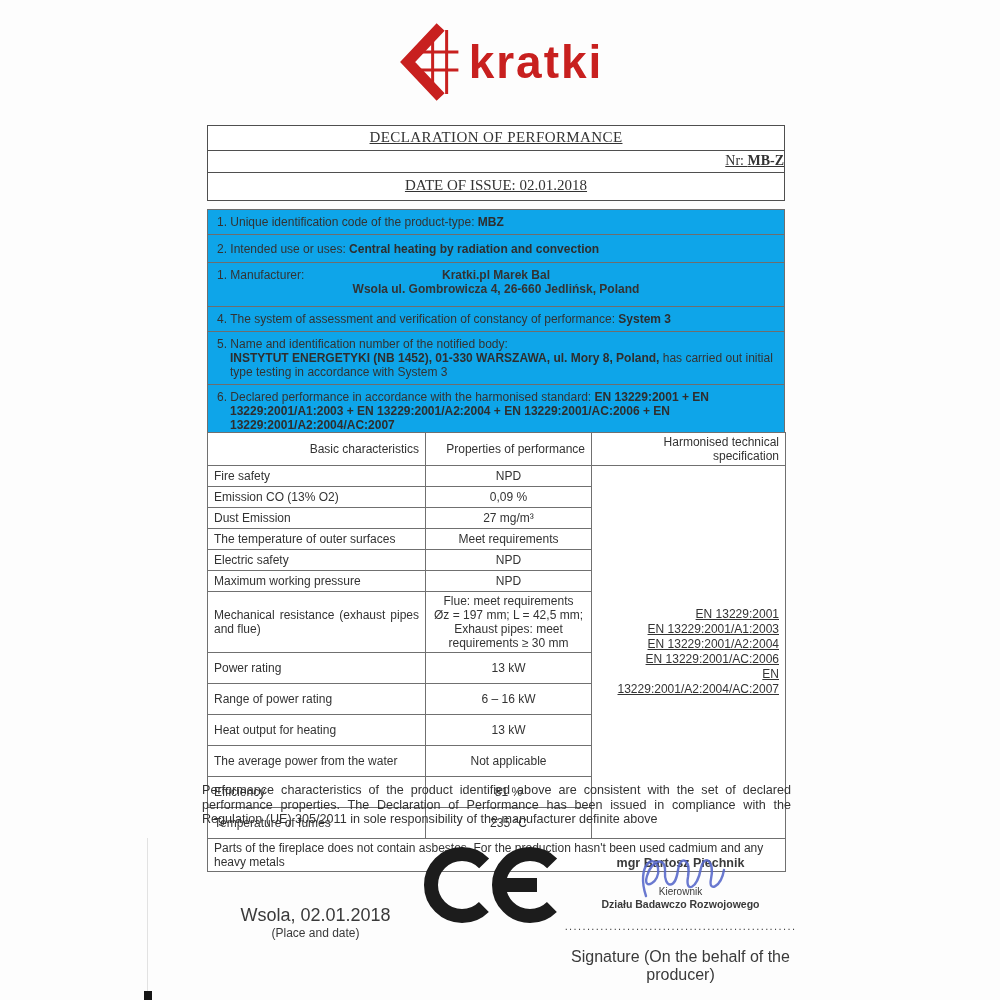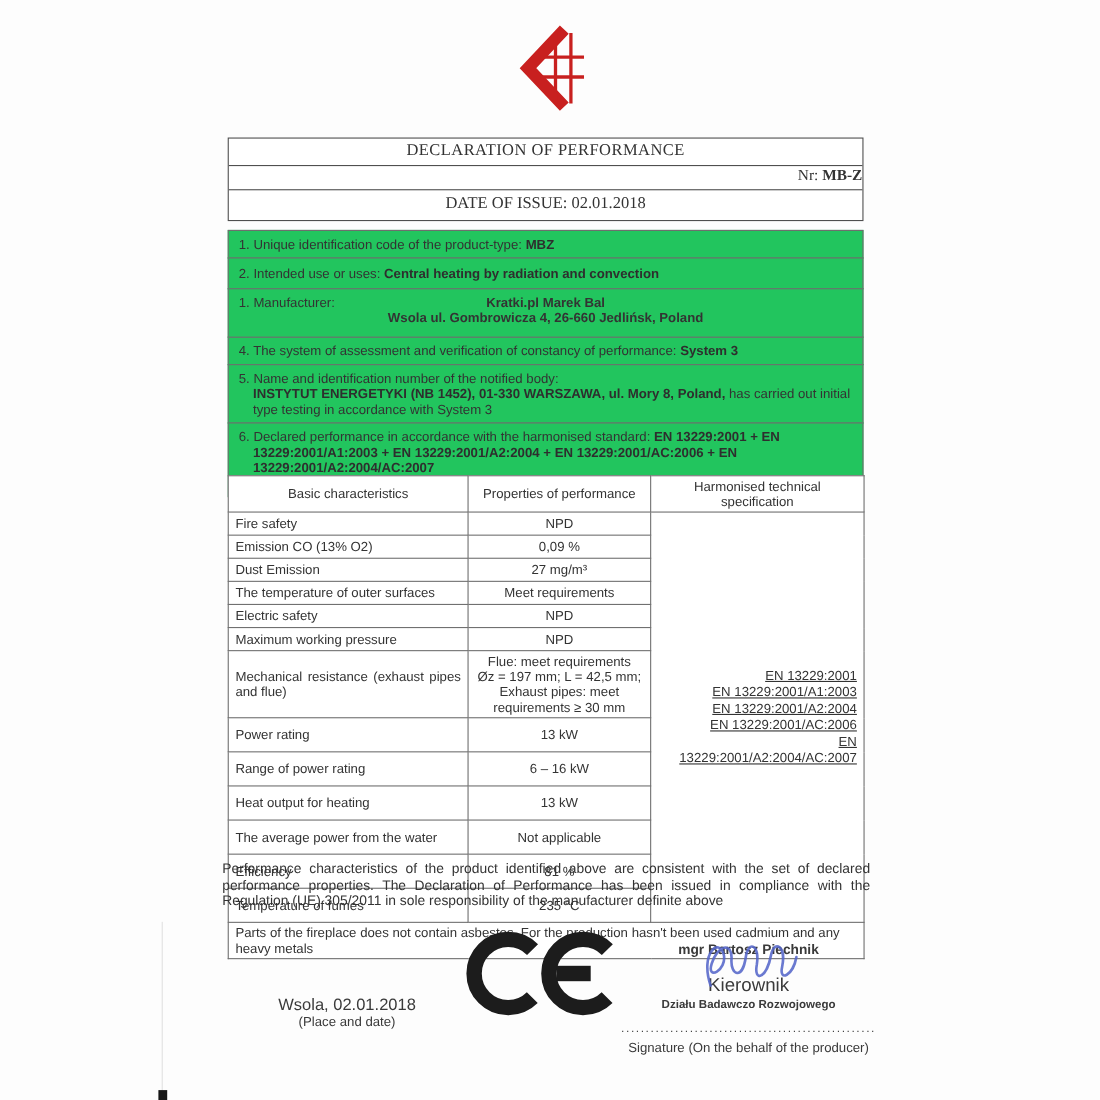--- a/index.html
+++ b/index.html
@@ -6,90 +6,91 @@
   .page{position:relative;width:1000px;height:1000px;background:#fdfdfd;overflow:hidden;
         font-family:"Liberation Sans","DejaVu Sans",sans-serif;color:#333;}
 
   
   .logo{position:absolute;top:22px;left:50%;transform:translateX(-50%);
         display:flex;align-items:center;gap:10px;}
   .logo-word{font-weight:bold;font-size:46px;letter-spacing:2px;color:#c8201f;line-height:1;}
 
   
   .doc-header{position:absolute;left:207px;top:125px;width:576px;border:1px solid #4f4f4f;
-              font-family:"Liberation Serif","DejaVu Serif",serif;background:#fff;}
+              font-family:"Liberation Serif","DejaVu Serif",serif;background:#fff;text-decoration:underline;}
   .dh-row{border-bottom:1px solid #4f4f4f;text-align:center;}
   .dh-row:last-child{border-bottom:none;}
   .dh-title{font-size:15px;padding:3px 0 4px;letter-spacing:.4px;}
   .dh-nr{font-size:14px;padding:2px 0 3px;text-align:right;}
   .dh-issue{display:flex;font-size:15px;padding:4px 0 6px;}
   .dh-issue>div{flex:1;}
 
   
   .items{position:absolute;left:207px;top:209px;width:578px;}
-  .ibox{border:1px solid #6e6e6e;margin-top:-1px;background:#22c55e;
+  .ibox{border:1px solid #6e6e6e;margin-top:-1px;background:#0ea5e9;
         padding:5px 9px;font-size:12px;line-height:14px;color:#333;}
   .ibox b{color:#2e2e2e;}
   .ibox.first{margin-top:0;}
   .i3{position:relative;min-height:33px;}
   .i3-label{position:absolute;left:9px;top:5px;}
   .i3-lines{text-align:center;font-weight:bold;}
   .hang{padding-left:22px;text-indent:-13px;}
   .quote{font-style:italic;}
 
   
   .main-table{position:absolute;left:207px;top:432px;width:578px;border-collapse:collapse;
               table-layout:fixed;background:#fff;font-size:12px;color:#333;}
   .main-table td,.main-table th{border:1px solid #707070;padding:2px 6px;font-weight:normal;}
   .col-name{width:218px;}
   .col-val{width:166px;}
   .col-spec{width:194px;}
-  th.hdr{text-align:center;height:18px;}
+  th.hdr{text-align:right;height:18px;}
   td.name-cell{text-align:left;}
   td.val-cell{text-align:center;white-space:pre-line;line-height:14px;}
   tr.r-std{height:21px;}
   tr.r-low{height:31px;}
   tr.r-mech{height:60px;}
   td.mech-name{text-align:justify;line-height:14px;}
   td.spec-cell{text-align:right;vertical-align:middle;line-height:15px;text-decoration:underline;}
   tr.t-footer td{height:20px;text-align:left;padding-left:6px;}
 
   
   .paragraph{position:absolute;left:202px;top:783px;width:589px;font-size:12.6px;
              line-height:14.6px;text-align:justify;color:#333;}
   .ce{position:absolute;left:422px;top:842px;}
   .place-block{position:absolute;left:228px;top:905px;width:175px;text-align:center;color:#3a3a3a;}
-  .place-line1{font-size:15px;}
+  .place-line1{font-size:18px;}
   .place-line2{font-size:12px;}
   .sig-block{position:absolute;left:558px;top:856px;width:245px;text-align:center;color:#3a3a3a;}
   .sig-name{font-size:12.5px;font-weight:bold;}
-  .sig-title{font-size:17px;margin-top:16px;}
+  .sig-title{font-size:10px;margin-top:16px;}
   .sig-dept{font-size:10.5px;font-weight:bold;margin-top:1px;}
   .sig-dots{display:block;font-size:11px;letter-spacing:1.4px;white-space:nowrap;
             overflow:hidden;color:#444;margin-top:10px;}
-  .sig-label{font-size:12px;margin-top:4px;}
+  .sig-label{font-size:16px;margin-top:16px;}
   .scribble{position:absolute;left:630px;top:846px;}
 
   
   .scan-vline{position:absolute;left:147px;top:838px;width:1px;height:162px;background:#e2e2e2;}
   .scan-blob{position:absolute;left:144px;top:991px;width:8px;height:9px;background:#161616;}
 </style>
 </head>
 <body>
 
 <div class="page">
 
   <div class="logo">
     <svg width="62" height="80" viewBox="0 0 62 80">
       <path d="M44 5 L11 40 L44 75" fill="none" stroke="#c8201f" stroke-width="11"></path>
       <line x1="36" y1="8" x2="36" y2="72" stroke="#c8201f" stroke-width="3"></line>
       <line x1="50" y1="8" x2="50" y2="72" stroke="#c8201f" stroke-width="3"></line>
       <line x1="22" y1="30" x2="62" y2="30" stroke="#c8201f" stroke-width="3"></line>
       <line x1="22" y1="48" x2="62" y2="48" stroke="#c8201f" stroke-width="3"></line>
     </svg>
+    <span class="logo-word">kratki</span>
   </div>
 
   <div class="doc-header">
     <div class="dh-row dh-title">DECLARATION OF PERFORMANCE</div>
     <div class="dh-row dh-nr"><span>Nr: </span><b>MB-Z</b></div>
     <div class="dh-row dh-issue">
       <div>DATE OF ISSUE: 02.01.2018</div>
     </div>
   </div>
 

